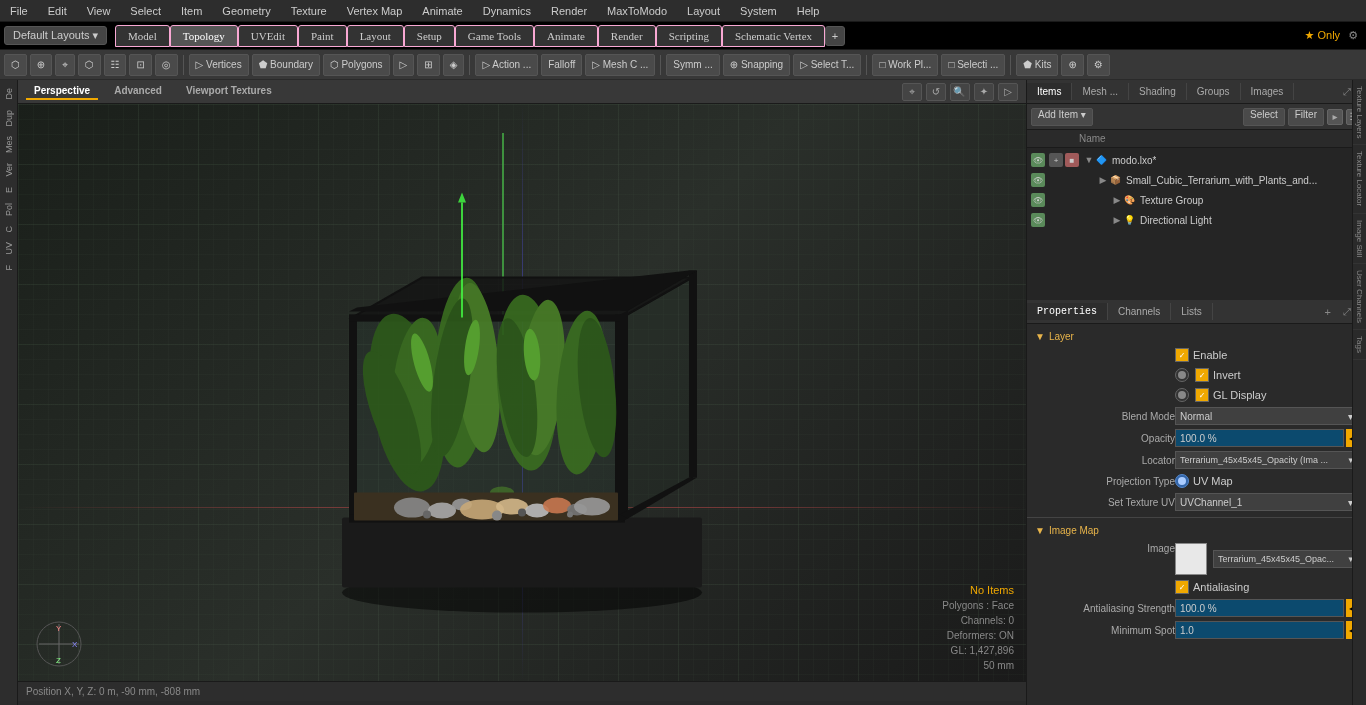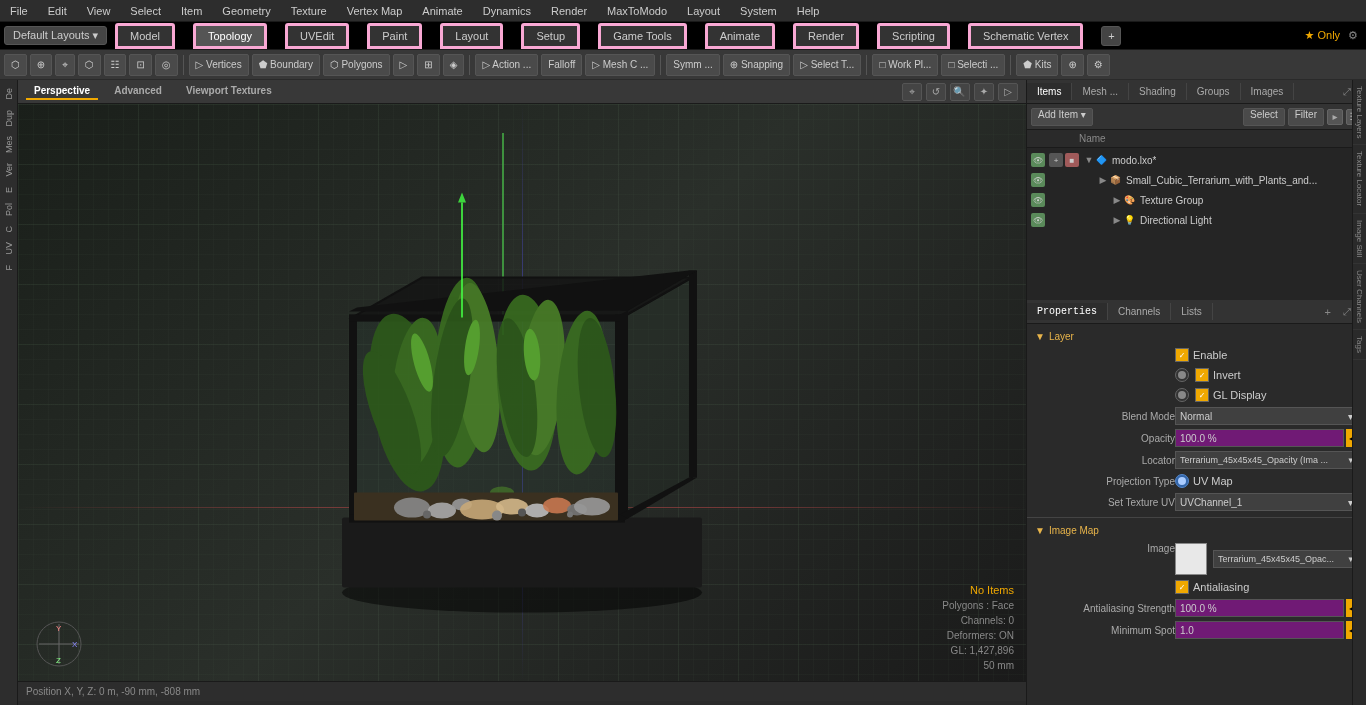--- a/index.html
+++ b/index.html
@@ -19,22 +19,23 @@
       height: 28px; background: #000000; display: flex; align-items: center;
       border-bottom: 1px solid #1a1a1a; padding-left: 4px;
     }
     .layout-dropdown {
       background: #444; border: 1px solid #555; color: #ccc; font-size: 11px;
       padding: 2px 8px; border-radius: 3px; margin-right: 8px; cursor: pointer;
       display: flex; align-items: center; gap: 4px;
     }
     .layout-tab {
       padding: 4px 12px; cursor: pointer; color: #ccc; font-size: 11px;
-      background: #333; border: 3px solid #f9a8d4; border-radius: 3px 3px 0 0;
-      margin-right: 18px;
+      background: #333; border: 1px solid #f9a8d4; border-radius: 3px 3px 0 0;
+      margin-right: 0;
+      font-family: Liberation Serif, serif;
     }
     .layout-tab.active { background: #555; color: #fff; }
     .plus-btn {
       width: 20px; height: 20px; background: #444; border: 1px solid #555;
       color: #ccc; display: flex; align-items: center; justify-content: center;
       cursor: pointer; border-radius: 3px; margin-right: auto;
     }
     .star-only {
       margin-left: auto; display: flex; align-items: center; gap: 4px;
       color: #f0a800; font-size: 11px; padding-right: 8px;
@@ -222,21 +223,21 @@
     }
     .cb-inner {
       width: 8px; height: 8px; border-radius: 50%; background: #888;
     }
     .cb-check {
       width: 14px; height: 14px; border: 1px solid #666; background: #f0a800;
       display: flex; align-items: center; justify-content: center;
       font-size: 8px; color: #fff;
     }
     .prop-input {
-      flex: 1; background: #701a75; border: 1px solid #555; color: #ccc;
+      flex: 1; background: #0c4a6e; border: 1px solid #555; color: #ccc;
       font-size: 10px; padding: 1px 4px; height: 18px;
     }
     .prop-dropdown {
       flex: 1; background: #404040; border: 1px solid #555; color: #ccc;
       font-size: 10px; padding: 1px 4px; height: 18px;
       display: flex; align-items: center; justify-content: space-between; cursor: pointer;
     }
     .prop-slider-end {
       width: 12px; height: 18px; background: #f0a800; border: none; cursor: pointer;
       display: flex; align-items: center; justify-content: center; color: #000; font-size: 8px;

